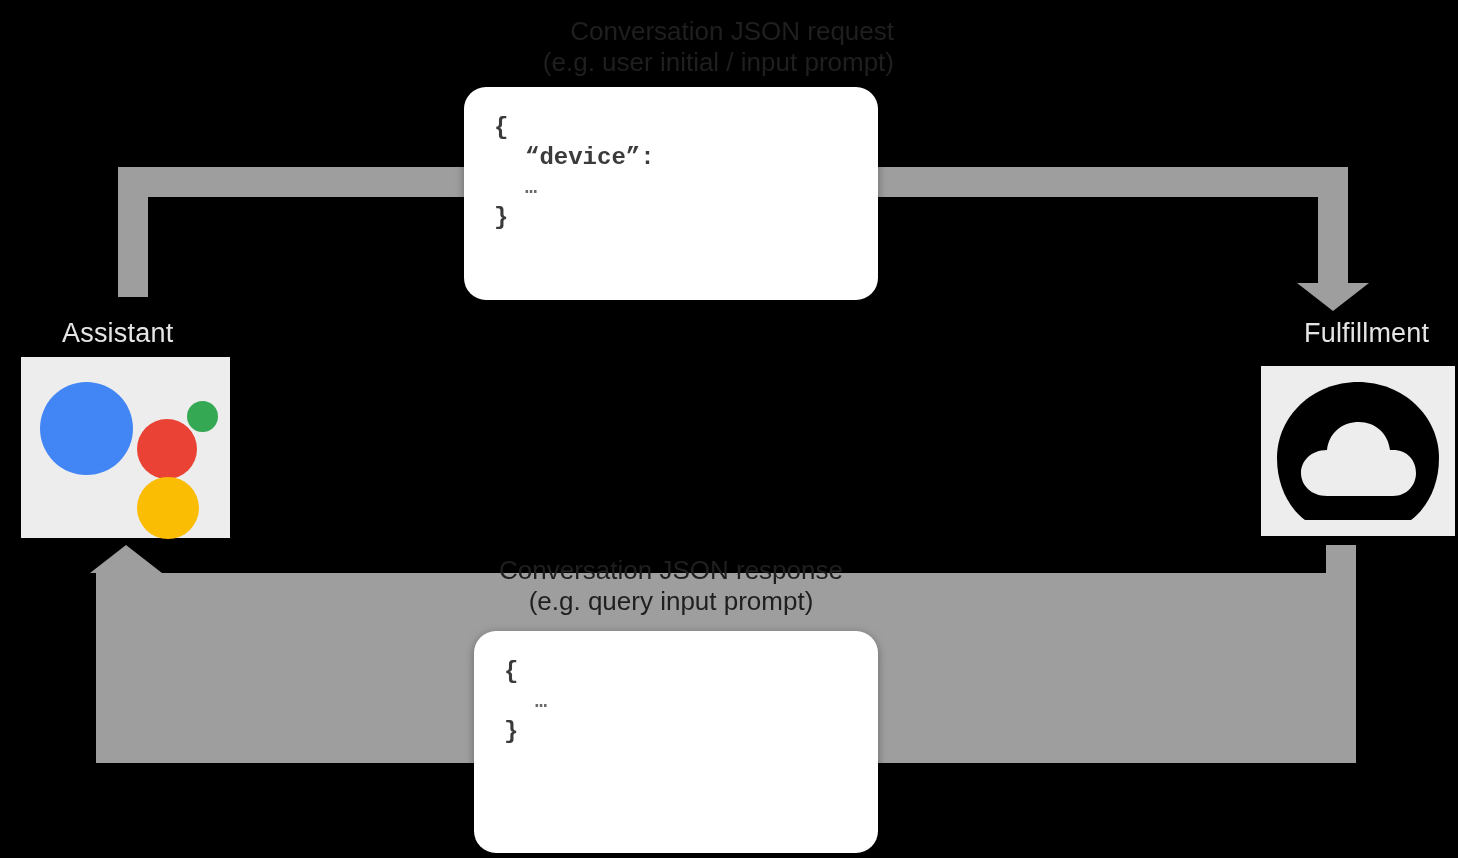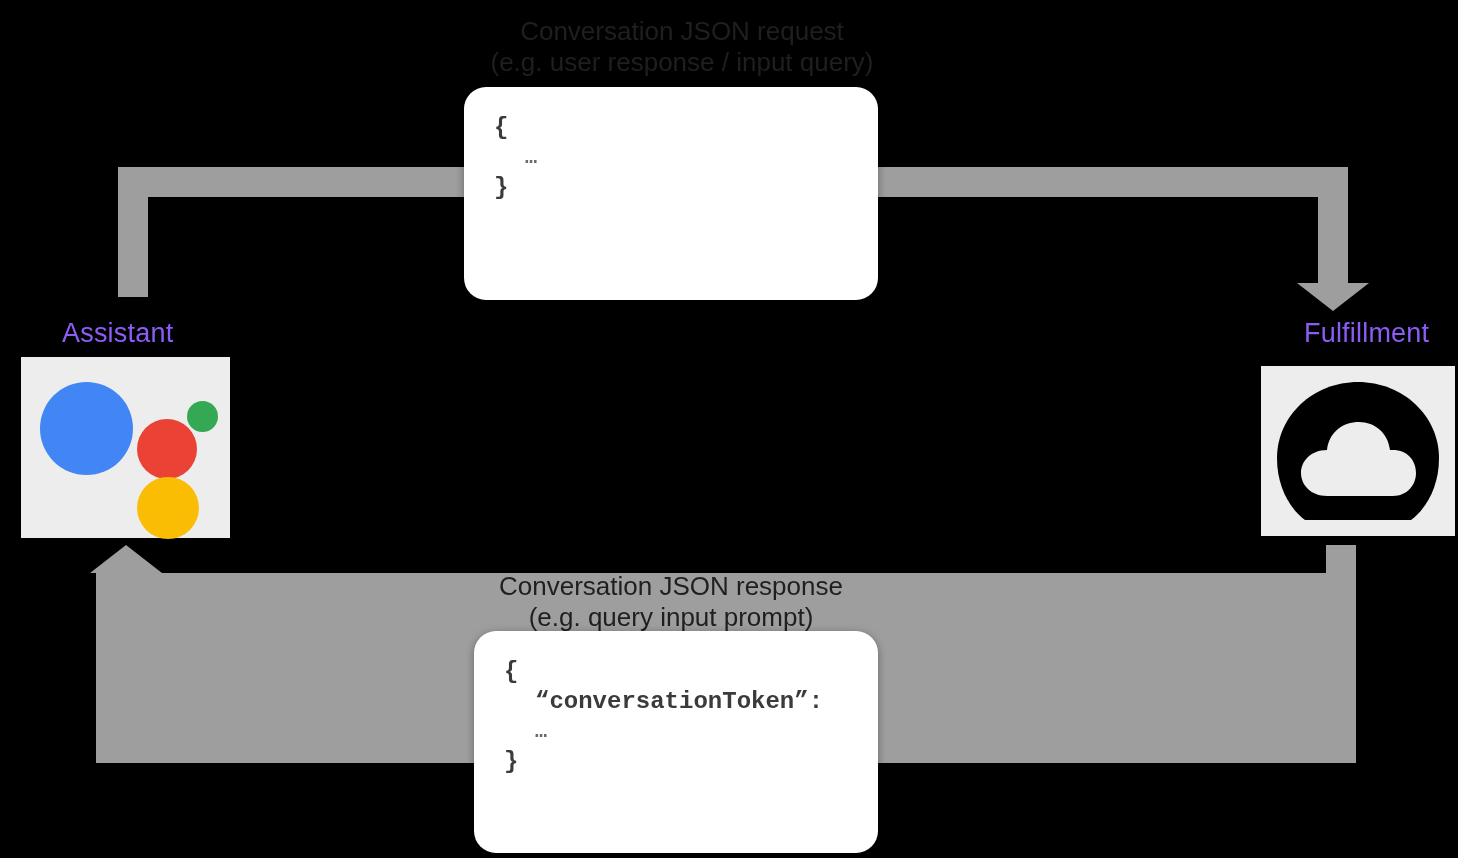--- a/index.html
+++ b/index.html
@@ -59,21 +59,21 @@
     position: absolute;
     left: 14px;
     top: 14px;
     width: 166px;
     height: 142px;
   }
 
   
   .endpoint-label {
     position: absolute;
-    color: #8b5cf6;
+    color: #e5e5e5;
     font-size: 27px;
     font-weight: 400;
     letter-spacing: 0.2px;
     white-space: nowrap;
     font-family: "Liberation Sans", sans-serif;
   }
   #label-assistant { left: 62px;  top: 318px; }
   #label-fulfillment { left: 1304px; top: 318px; }
 
   
@@ -89,22 +89,22 @@
     font-size: 26px;
     line-height: 30px;
     font-weight: 400;
   }
   .flow-caption .line2 {
     display: block;
     font-size: 26px;
     line-height: 32px;
     font-weight: 400;
   }
-  #caption-request  { left: 452px; top: 16px;  width: 460px; }
-  #caption-response { left: 441px; top: 555px; width: 460px; margin-top: 16px; }
+  #caption-request  { left: 434px; top: 16px;  width: 460px; text-align: right; }
+  #caption-response { left: 441px; top: 555px; width: 460px; }
 
   
   .json-card {
     position: absolute;
     background: #ffffff;
     border-radius: 22px;
     box-shadow: 0 2px 9px rgba(0,0,0,0.35);
     box-sizing: border-box;
     padding: 26px 30px 24px 30px;
     font-family: "Liberation Mono", monospace;
@@ -173,34 +173,34 @@
                  C 100 42 113 53 115 70
                  L 118 70
                  C 132 70 141 80 141 93
                  C 141 105 132 116 118 116 Z" fill="#ededed"></path>
       </svg>
     </div>
   </div>
 
   <div id="caption-request" class="flow-caption">
     <span class="line1">Conversation JSON request</span>
-    <span class="line2">(e.g. user response / input query)</span>
+    <span class="line2">(e.g. user initial / input prompt)</span>
   </div>
 
   <div id="json-card-request" class="json-card">
+    <div class="json-line">{</div>
+    <div class="json-line json-indent">“device”:</div>
+    <div class="json-line json-ellipsis">…</div>
+    <div class="json-line">}</div>
+  </div>
+
+  <div id="caption-response" class="flow-caption">
+    <span class="line1">Conversation JSON response</span>
+    <span class="line2">(e.g. query input prompt)</span>
+  </div>
+
+  <div id="json-card-response" class="json-card">
     <div class="json-line">{</div>
     <div class="json-line json-ellipsis">…</div>
     <div class="json-line">}</div>
   </div>
 
-  <div id="caption-response" class="flow-caption">
-    <span class="line1">Conversation JSON response</span>
-    <span class="line2">(e.g. query input prompt)</span>
-  </div>
-
-  <div id="json-card-response" class="json-card">
-    <div class="json-line">{</div>
-    <div class="json-line json-indent">“conversationToken”:</div>
-    <div class="json-line json-ellipsis">…</div>
-    <div class="json-line">}</div>
-  </div>
-
 </div>
 
 </body></html>

